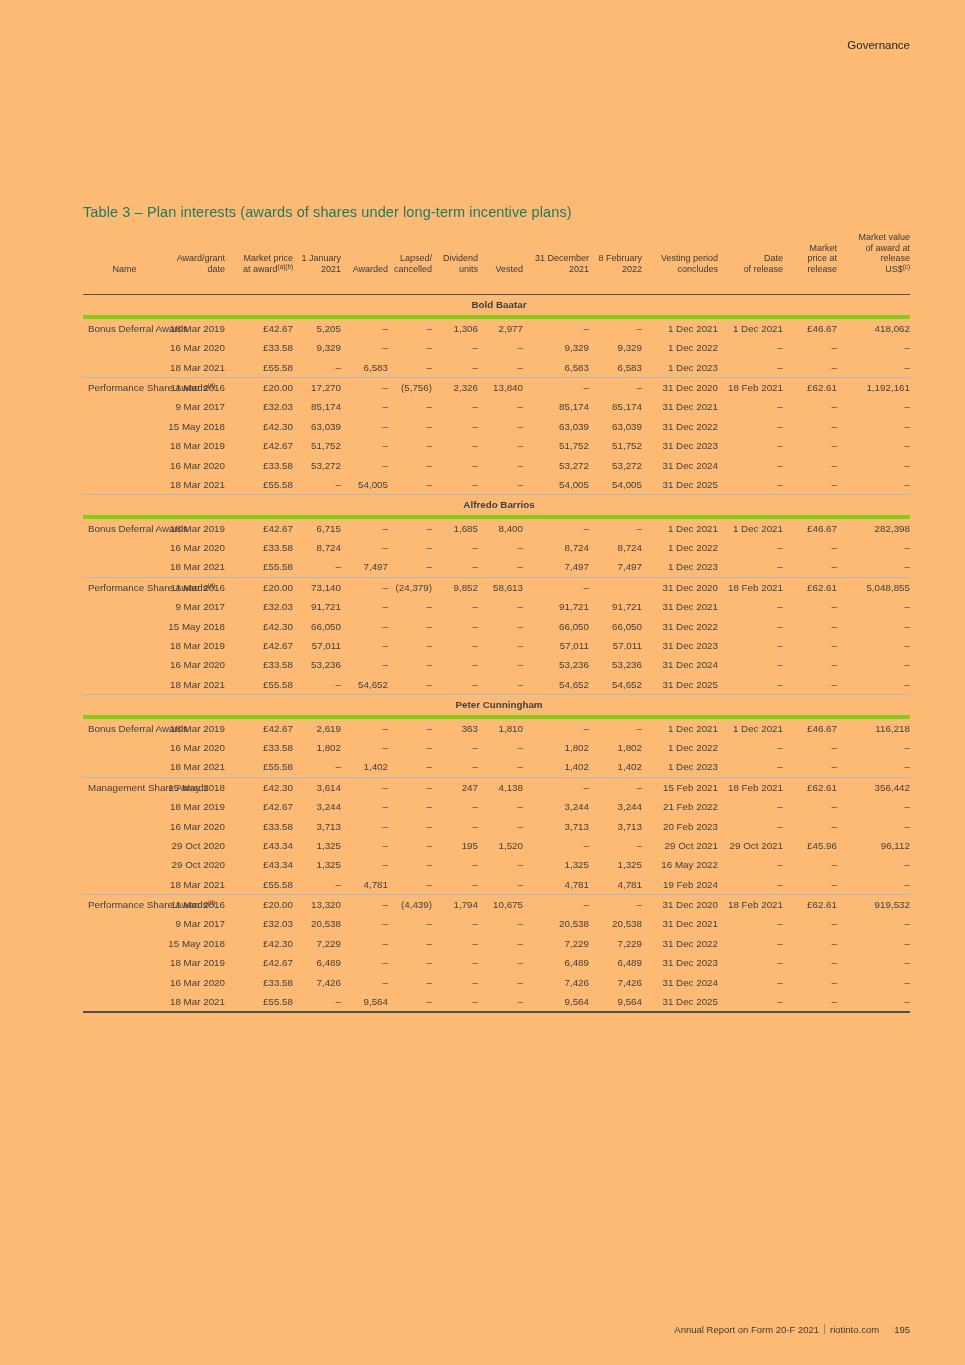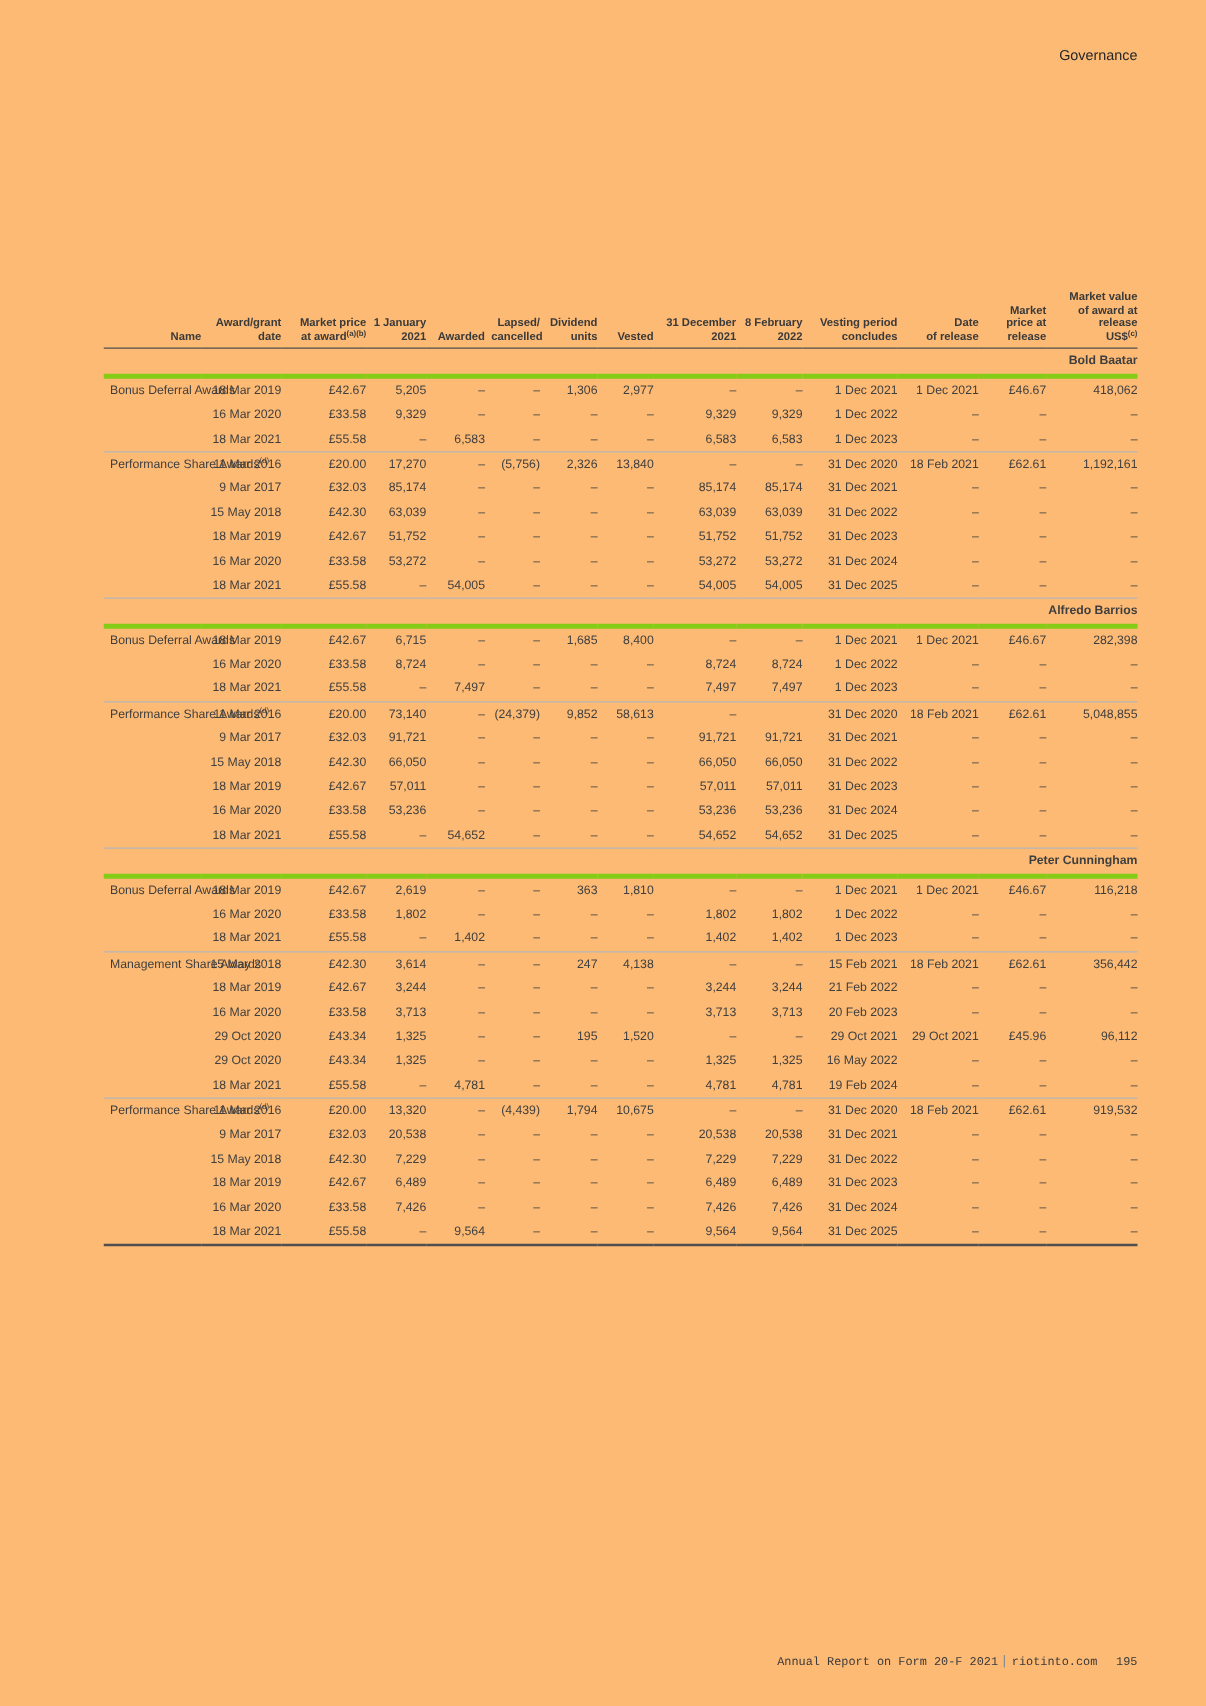--- a/index.html
+++ b/index.html
@@ -29,38 +29,38 @@
   }
   table.plan {
     position: absolute;
     top: 232px;
     left: 83px;
     width: 827px;
     border-collapse: collapse;
     table-layout: fixed;
   }
   table.plan th {
-    font-weight: bold;
+    font-weight: normal;
     font-size: 9px;
     line-height: 10.6px;
     color: #3a3a3a;
     vertical-align: bottom;
-    padding: 0 0 4px 5px;
+    padding: 0 0 20px 5px;
     white-space: nowrap;
   }
   table.plan thead tr { border-bottom: 1px solid #4f4f4f; }
   table.plan td {
     font-size: 9.8px;
     line-height: 13px;
     color: #3f3f3f;
     padding: 3px 0 3.4px 5px;
     white-space: nowrap;
     vertical-align: top;
   }
-  .al { text-align: right; }
+  .al { text-align: center; }
   .ar { text-align: right; }
   td.person {
     font-weight: bold;
     font-size: 10px;
     color: #1a1a1a;
     padding-top: 4px;
     padding-bottom: 3px;
     padding-left: 0;
   }
   tbody.person-tbody { border-bottom: 4px solid #84cc16; }
@@ -79,38 +79,38 @@
     vertical-align: 3.5px;
   }
   .footer {
     position: absolute;
     top: 1324px;
     right: 55px;
     font-size: 9.5px;
     color: #3a3a3a;
     display: flex;
     align-items: flex-start;
-    font-family: Liberation Mono, monospace;
   }
   .footer .sep {
     display: inline-block;
     width: 1px;
     height: 10px;
     background: #8c8c8c;
     margin: 0 5px;
   }
   .footer .pagenum { margin-left: 15px; }
 </style>
 </head>
 <body>
 
 <div class="page">
 
   <div class="section-label">Governance</div>
 
+  <div class="page-title">Table 3 – Plan interests (awards of shares under long-term incentive plans)</div>
 
   <table class="plan" id="plan-table">
       <colgroup>
         <col style="width: 78px;">
         <col style="width: 64px;">
         <col style="width: 68px;">
         <col style="width: 48px;">
         <col style="width: 47px;">
         <col style="width: 44px;">
         <col style="width: 46px;">

